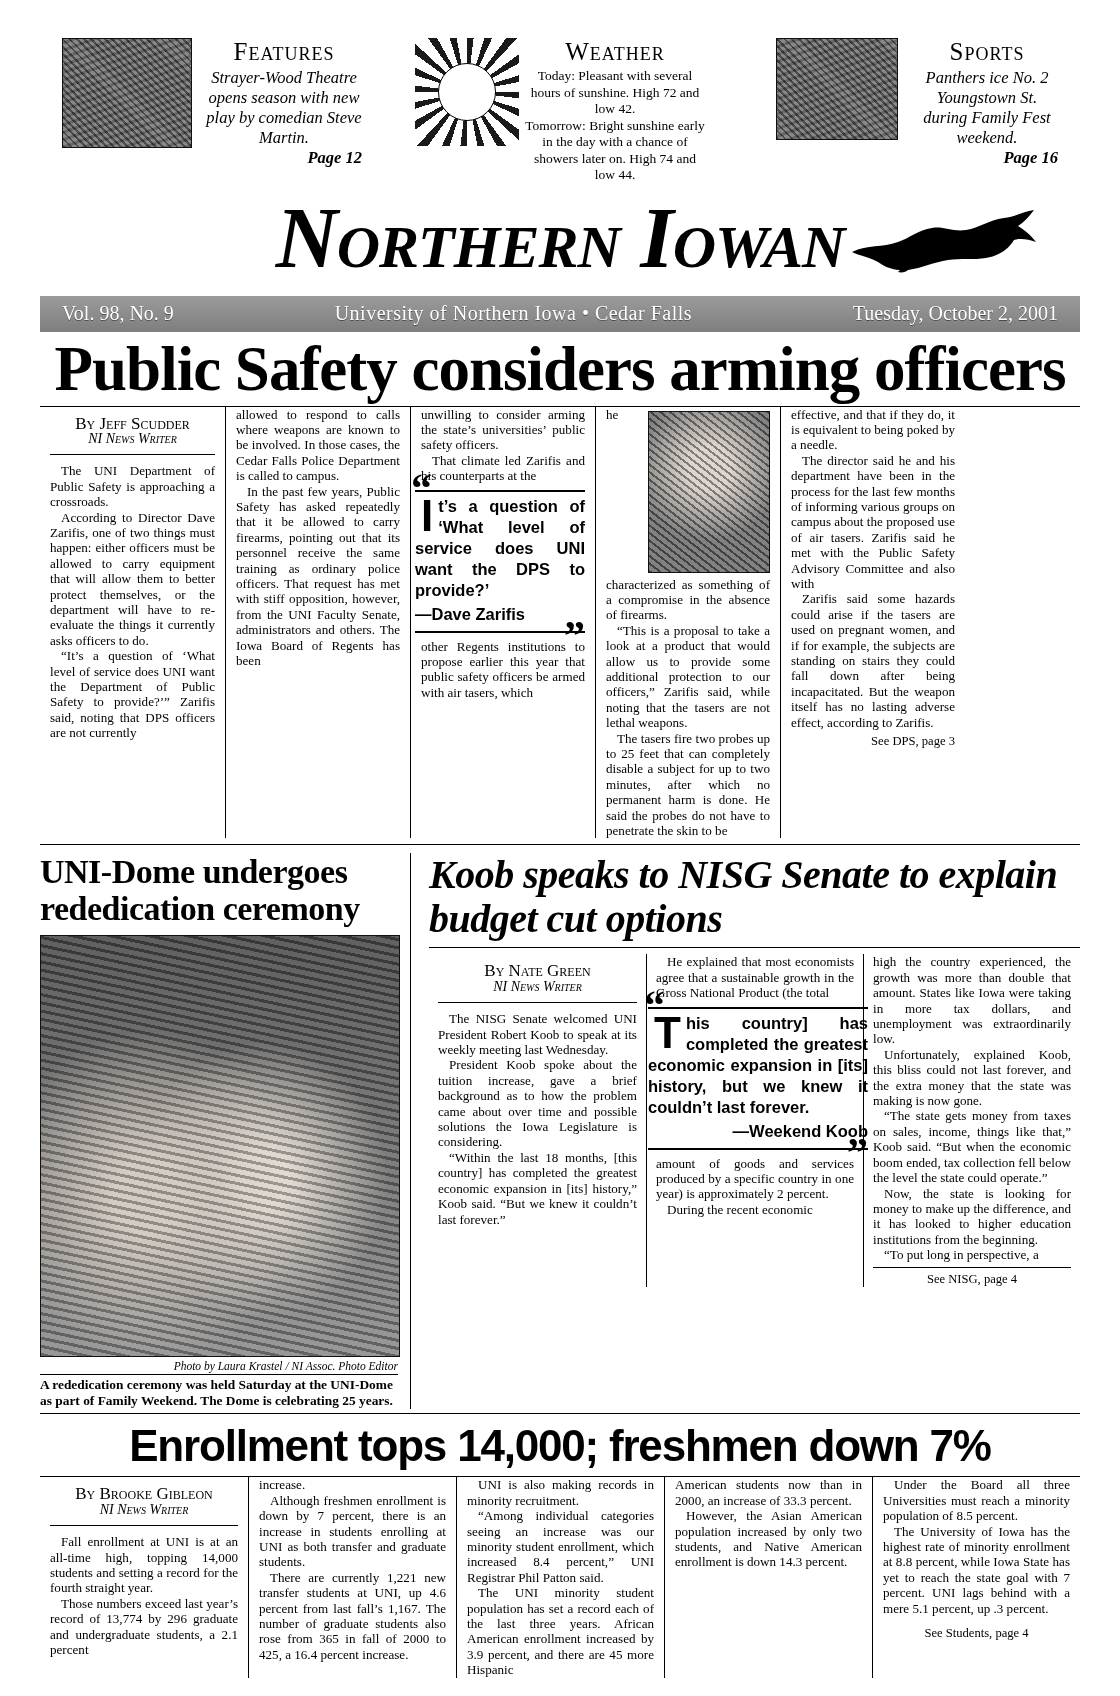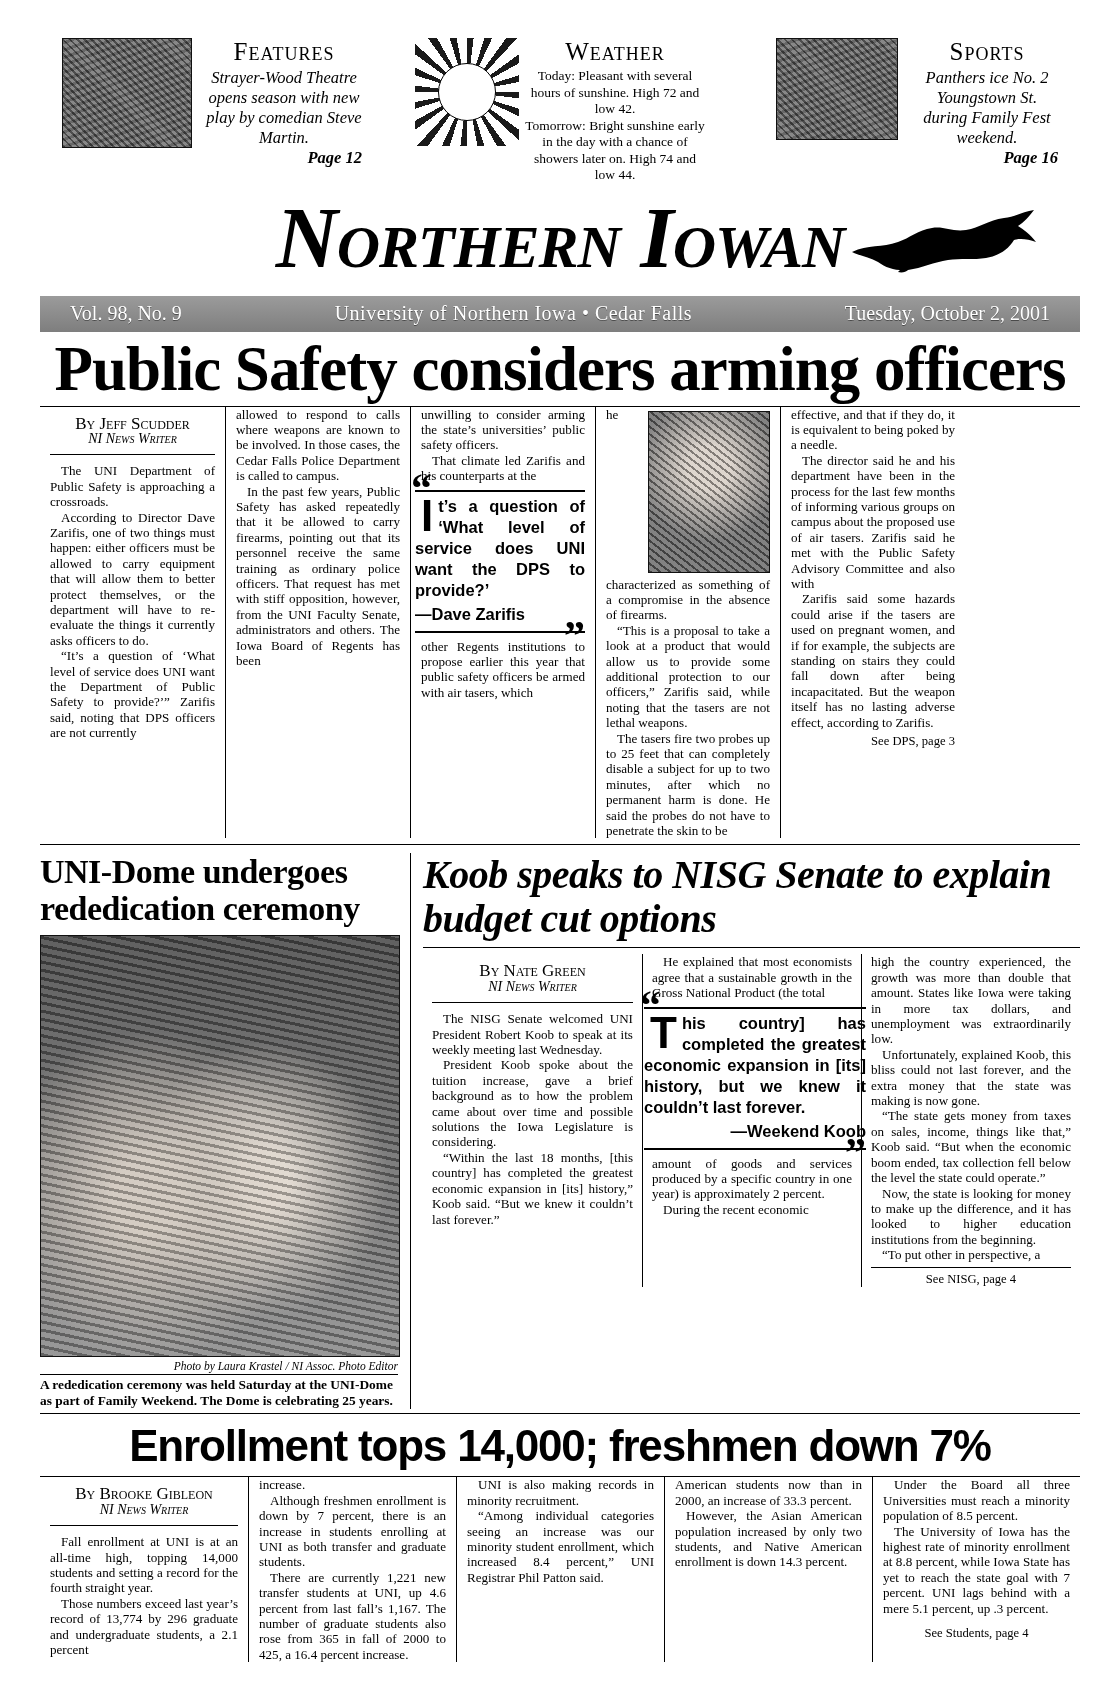--- a/index.html
+++ b/index.html
@@ -72,21 +72,21 @@
     position:absolute; right:72px; top:18px; width:200px; height:66px;
   }
 
   
   .folio {
     margin:6px 40px 0 40px;
     background:#8e8e8e;
     background-image:linear-gradient(#9b9b9b,#7e7e7e);
     color:#fff; height:36px;
     display:flex; align-items:center; justify-content:space-between;
-    padding:0 30px; font-size:20px;
+    padding:0 22px; font-size:20px;
     text-shadow:0 1px 0 rgba(0,0,0,.45);
   }
   .folio .mid { letter-spacing:.5px; }
 
   
   .hl1 {
     margin:4px 40px 0 40px;
     font-size:63px; font-weight:bold; letter-spacing:-1px;
     line-height:66px; text-align:center; white-space:nowrap;
   }
@@ -125,21 +125,21 @@
     background-image:
       repeating-linear-gradient(38deg, rgba(0,0,0,.4) 0 2px, rgba(255,255,255,.15) 2px 6px),
       radial-gradient(circle at 50% 35%, #d8cfc6 18%, #6c6c6c 60%);
     border:1px solid #111;
   }
   .jump { text-align:right; font-size:12.6px; margin-top:4px; }
 
   
   .mid-wrap { margin:8px 40px 0 40px; display:flex; }
   .mid-left { width:370px; box-sizing:border-box; padding-right:12px; }
-  .mid-right { width:670px; box-sizing:border-box; padding-left:12px; border-left:1px solid #000; }
+  .mid-right { width:670px; box-sizing:border-box; padding-left:18px; border-left:1px solid #000; }
   .hl2 {
     font-size:34px; font-weight:bold; line-height:37px; letter-spacing:-0.5px;
   }
   .photo-big {
     margin-top:8px; width:358px; height:420px;
     background:#7b7b7b;
     background-image:
       repeating-linear-gradient(12deg, rgba(0,0,0,.30) 0 3px, rgba(255,255,255,.10) 3px 8px),
       radial-gradient(ellipse at 30% 62%, #cfc6bc 10%, rgba(0,0,0,0) 45%),
       radial-gradient(ellipse at 62% 58%, #e2dad0 8%, rgba(0,0,0,0) 40%),
@@ -304,21 +304,21 @@
             <span class="q2">”</span>
           </div>
           <p class="t" style="text-indent:0;">amount of goods and services produced by a specific country in one year) is approximately 2 percent.</p>
           <p class="t">During the recent economic</p>
         </div>
         <div class="c3">
           <p class="t" style="text-indent:0;">high the country experienced, the growth was more than double that amount. States like Iowa were taking in more tax dollars, and unemployment was extraordinarily low.</p>
           <p class="t">Unfortunately, explained Koob, this bliss could not last forever, and the extra money that the state was making is now gone.</p>
           <p class="t">“The state gets money from taxes on sales, income, things like that,” Koob said. “But when the economic boom ended, tax collection fell below the level the state could operate.”</p>
           <p class="t">Now, the state is looking for money to make up the difference, and it has looked to higher education institutions from the beginning.</p>
-          <p class="t">“To put other in perspective, a</p>
+          <p class="t">“To put long in perspective, a</p>
           <div class="rule" style="margin:4px 0 2px 0;"></div>
           <div class="jump" style="text-align:center;">See NISG, page 4</div>
         </div>
       </div>
     </div>
   </div>
 
   <div class="rule" style="margin-top:4px;"></div>
 
   <div class="hl4">Enrollment tops 14,000; freshmen down 7%</div>
@@ -333,20 +333,21 @@
       <p class="t">Those numbers exceed last year’s record of 13,774 by 296 graduate and undergraduate students, a 2.1 percent</p>
     </div>
     <div class="cb">
       <p class="t" style="text-indent:0;">increase.</p>
       <p class="t">Although freshmen enrollment is down by 7 percent, there is an increase in students enrolling at UNI as both transfer and graduate students.</p>
       <p class="t">There are currently 1,221 new transfer students at UNI, up 4.6 percent from last fall’s 1,167. The number of graduate students also rose from 365 in fall of 2000 to 425, a 16.4 percent increase.</p>
     </div>
     <div class="cb">
       <p class="t">UNI is also making records in minority recruitment.</p>
       <p class="t">“Among individual categories seeing an increase was our minority student enrollment, which increased 8.4 percent,” UNI Registrar Phil Patton said.</p>
+      <p class="t">The UNI minority student population has set a record each of the last three years. African American enrollment increased by 3.9 percent, and there are 45 more Hispanic</p>
     </div>
     <div class="cb">
       <p class="t" style="text-indent:0;">American students now than in 2000, an increase of 33.3 percent.</p>
       <p class="t">However, the Asian American population increased by only two students, and Native American enrollment is down 14.3 percent.</p>
     </div>
     <div class="cb">
       <p class="t">Under the Board all three Universities must reach a minority population of 8.5 percent.</p>
       <p class="t">The University of Iowa has the highest rate of minority enrollment at 8.8 percent, while Iowa State has yet to reach the state goal with 7 percent. UNI lags behind with a mere 5.1 percent, up .3 percent.</p>
       <div class="jump" style="text-align:center; margin-top:10px;">See Students, page 4</div>
     </div>

